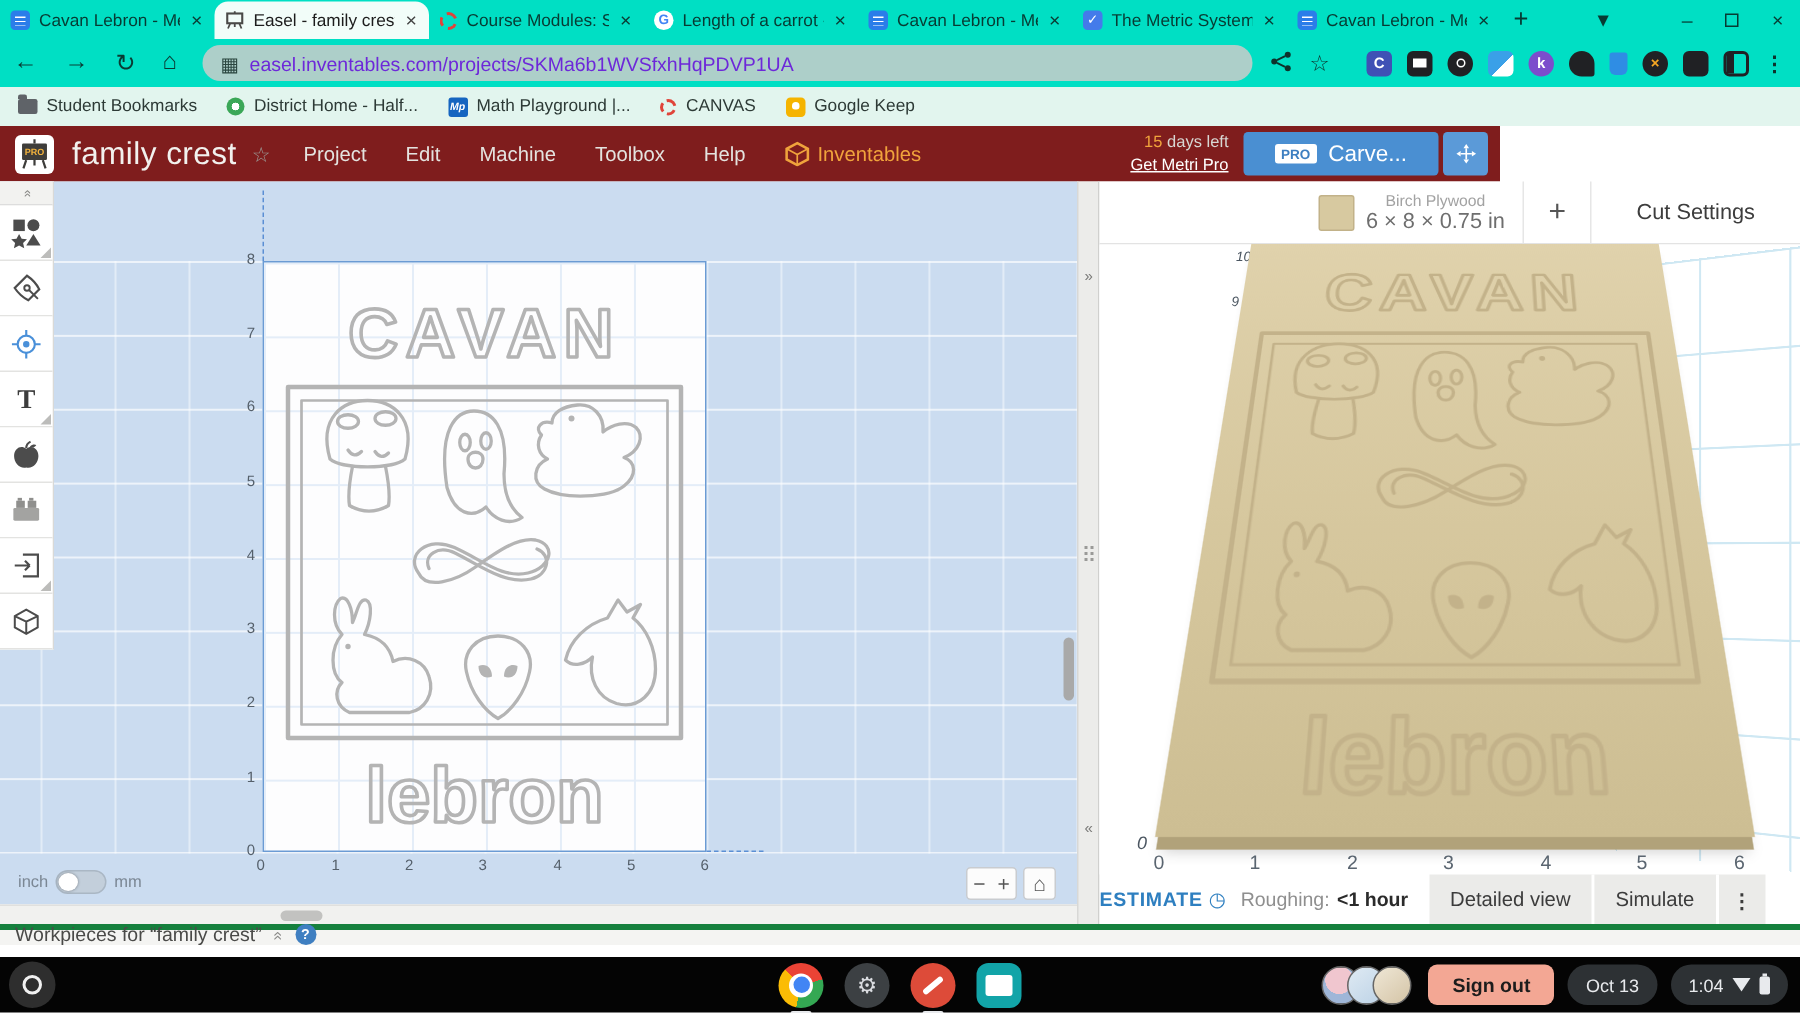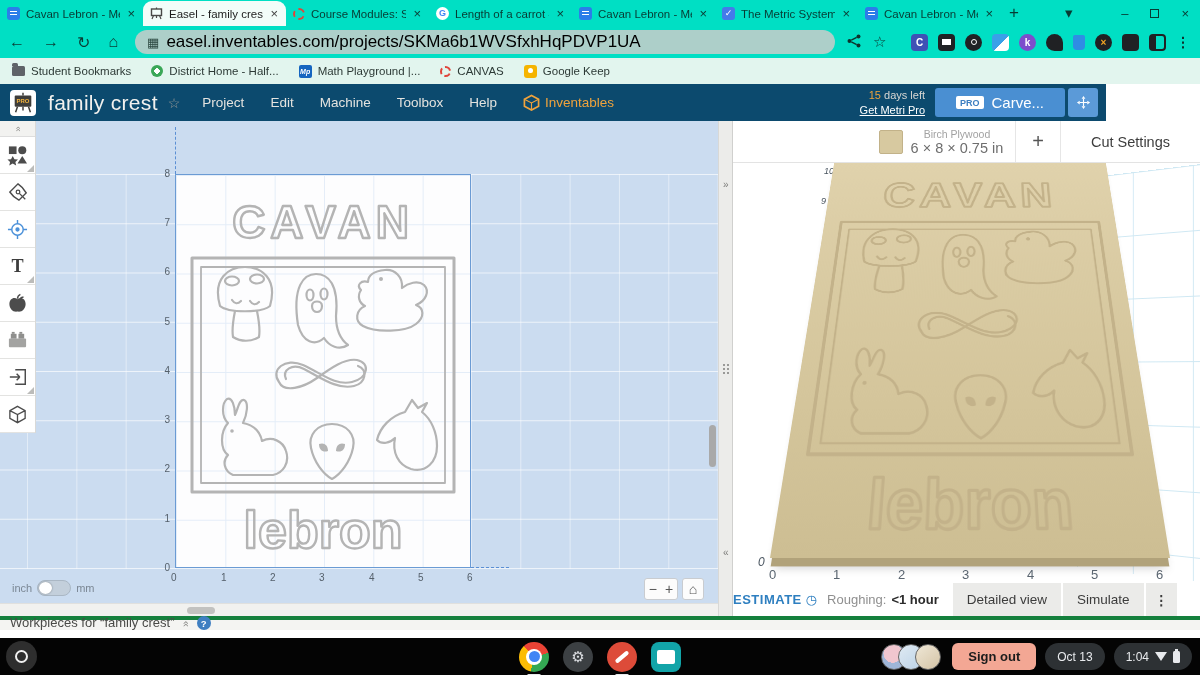--- a/index.html
+++ b/index.html
@@ -20,35 +20,35 @@
   .fav-canvas{border:2px dashed #e0443a;border-radius:50%;width:12px;height:12px}
   .fav-g{background:#fff;border-radius:50%;color:#4285f4;font-weight:bold}
   .fav-check{background:#447bea;color:#fff}
   .tbtn{color:#073b33;font-size:15px;margin:0 8px;align-self:center}
   .winbtn{color:#073b33;font-size:13px;margin:0 11px;align-self:center}
   #restore-ic{width:9px;height:9px;border:1.5px solid #073b33;align-self:center;margin:0 11px}
   
   #toolbar{left:0;top:26px;width:1200px;height:32px;background:#00dfc4;display:flex;align-items:center;color:#073b33}
   .navic{font-size:16px;margin:0 9px;color:#0a3b33}
   #omnibox{height:24px;background:#adcfc9;border-radius:12px;flex:1;max-width:700px;display:flex;align-items:center;padding:0 12px;gap:7px;margin:0 8px;color:#12332e}
-  #omnibox .url{font-size:17px;color:#000000;white-space:nowrap}
+  #omnibox .url{font-size:13px;color:#6d28d9;white-space:nowrap}
   .extico{width:17px;height:17px;border-radius:4px;display:flex;align-items:center;justify-content:center;font-size:10px;flex:none}
   #ext-row{display:flex;align-items:center;gap:10px;margin-left:auto;padding-right:10px}
   
   #bmbar{left:0;top:58px;width:1200px;height:26px;background:#e2f5ee;display:flex;align-items:center;gap:20px;padding-left:12px;color:#2d3a36;font-size:11.5px}
   .bm{display:flex;align-items:center;gap:6px}
   .ico-folder{width:13px;height:10px;background:#5f6368;border-radius:1.5px;position:relative}
   .ico-folder::before{content:'';position:absolute;top:-3px;left:0;width:6px;height:3px;background:#5f6368;border-radius:1.5px 1.5px 0 0}
   .ico-district{width:12px;height:12px;border-radius:50%;background:radial-gradient(circle at 50% 50%,#fff 0 30%,#3aa757 32%)}
   .ico-mp{width:13px;height:13px;background:#1565c0;border-radius:2px;color:#fff;font-size:7px;font-weight:bold;display:flex;align-items:center;justify-content:center}
   .ico-canvas{width:11px;height:11px;border:2px dashed #e0443a;border-radius:50%}
   .ico-keep{width:13px;height:13px;background:#f5b400;border-radius:3px;position:relative}
   .ico-keep::after{content:'';position:absolute;left:4px;top:3px;width:5px;height:5px;background:#fff;border-radius:50% 50% 2px 2px}
   
-  #easelbar{left:0;top:84px;width:1106px;height:37px;background:#0c4a6e;display:flex;align-items:center;color:#e8e7e3}
+  #easelbar{left:0;top:84px;width:1000px;height:37px;background:#7f1d1d;display:flex;align-items:center;color:#e8e7e3}
   #easel-logo{width:26px;height:26px;background:#fff;border-radius:4px;margin:0 12px 0 10px;display:flex;align-items:center;justify-content:center}
   #proj-title{font-size:21px;font-weight:300;color:#f2f1ee;letter-spacing:.3px}
   #title-star{color:#9c9b97;font-size:14px;margin:0 22px 0 10px}
   .emenu{font-size:13.5px;margin-right:26px;color:#e4e3df}
   #inv-brand{display:flex;align-items:center;gap:5px;color:#f0a33c;font-size:13.5px}
   #trialbox{margin-left:auto;text-align:right;font-size:11px;line-height:1.35;margin-right:10px;color:#d8d7d3}
   #trialbox b{color:#f0a33c;font-weight:normal}
   #trial-link{color:#fff;text-decoration:underline}
   #carve-btn{width:130px;height:29px;background:#4a8fd2;border-radius:3px;display:flex;align-items:center;justify-content:center;gap:8px;color:#fff;font-size:15px}
   #carve-pro{background:#fff;color:#3d7fc1;font-size:9px;font-weight:bold;padding:1.5px 4px;border-radius:2px}

